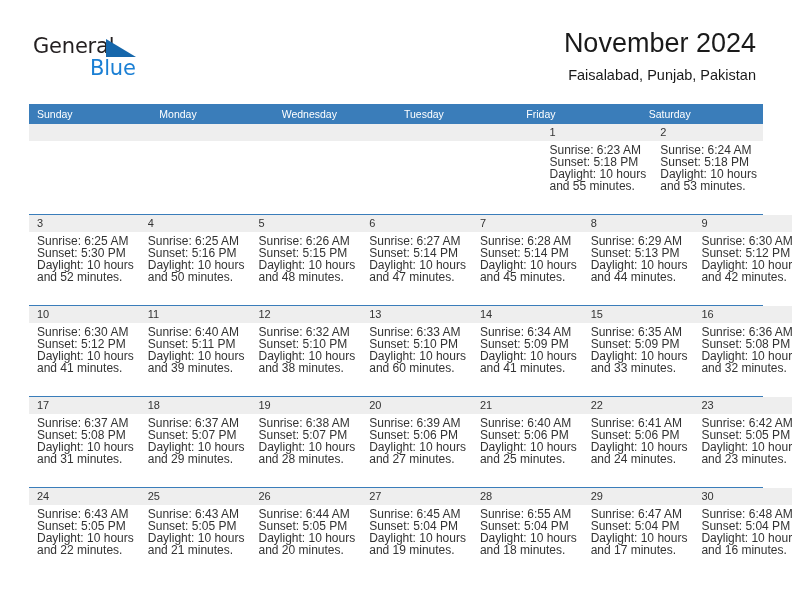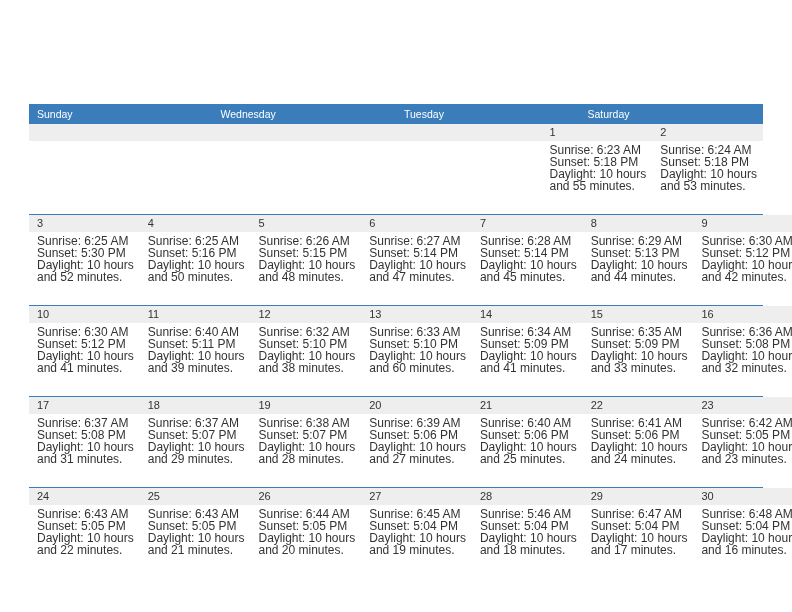--- a/index.html
+++ b/index.html
@@ -145,26 +145,40 @@
   }
   .cell .info div {
     white-space: nowrap;
   }
 </style>
 </head>
 <body>
 
 <div class="page">
 
+  <div class="top">
+    <div class="logo">
+      <span class="logo-general">General</span>
+      <span class="logo-tri"></span>
+      <span class="logo-blue">Blue</span>
+    </div>
+
+    <div class="title-wrap">
+      <div class="cal-title">November 2024</div>
+      <div class="cal-sub">Faisalabad, Punjab, Pakistan</div>
+    </div>
+  </div>
 
   <div class="calendar">
     <div class="weekhead">
       <div class="wh">Sunday</div>
+      <div class="wh">Monday</div>
       <div class="wh">Wednesday</div>
       <div class="wh">Tuesday</div>
+      <div class="wh">Friday</div>
       <div class="wh">Saturday</div>
     </div>
 
     <div id="weeks-container">
         <div class="week">
           <div class="cell empty">
             <div class="daynum"></div>
           </div>
           <div class="cell empty">
             <div class="daynum"></div>
@@ -425,21 +439,21 @@
             <div class="info">
               <div>Sunrise: 6:45 AM</div>
               <div>Sunset: 5:04 PM</div>
               <div>Daylight: 10 hours</div>
               <div>and 19 minutes.</div>
             </div>
           </div>
           <div class="cell">
             <div class="daynum">28</div>
             <div class="info">
-              <div>Sunrise: 5:46 AM</div>
+              <div>Sunrise: 6:55 AM</div>
               <div>Sunset: 5:04 PM</div>
               <div>Daylight: 10 hours</div>
               <div>and 18 minutes.</div>
             </div>
           </div>
           <div class="cell">
             <div class="daynum">29</div>
             <div class="info">
               <div>Sunrise: 6:47 AM</div>
               <div>Sunset: 5:04 PM</div>

